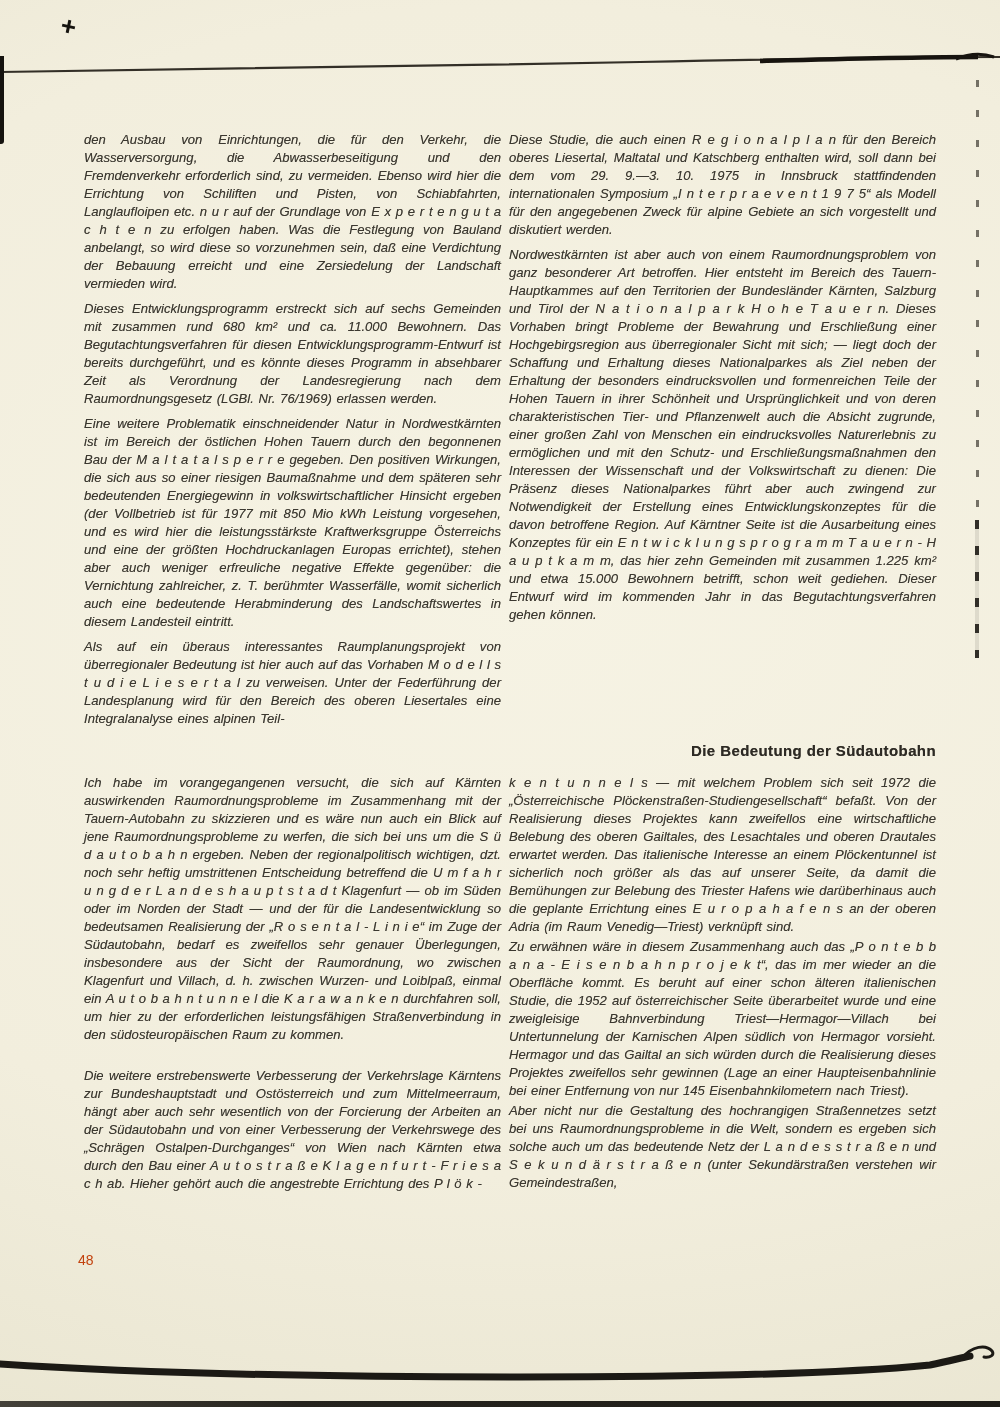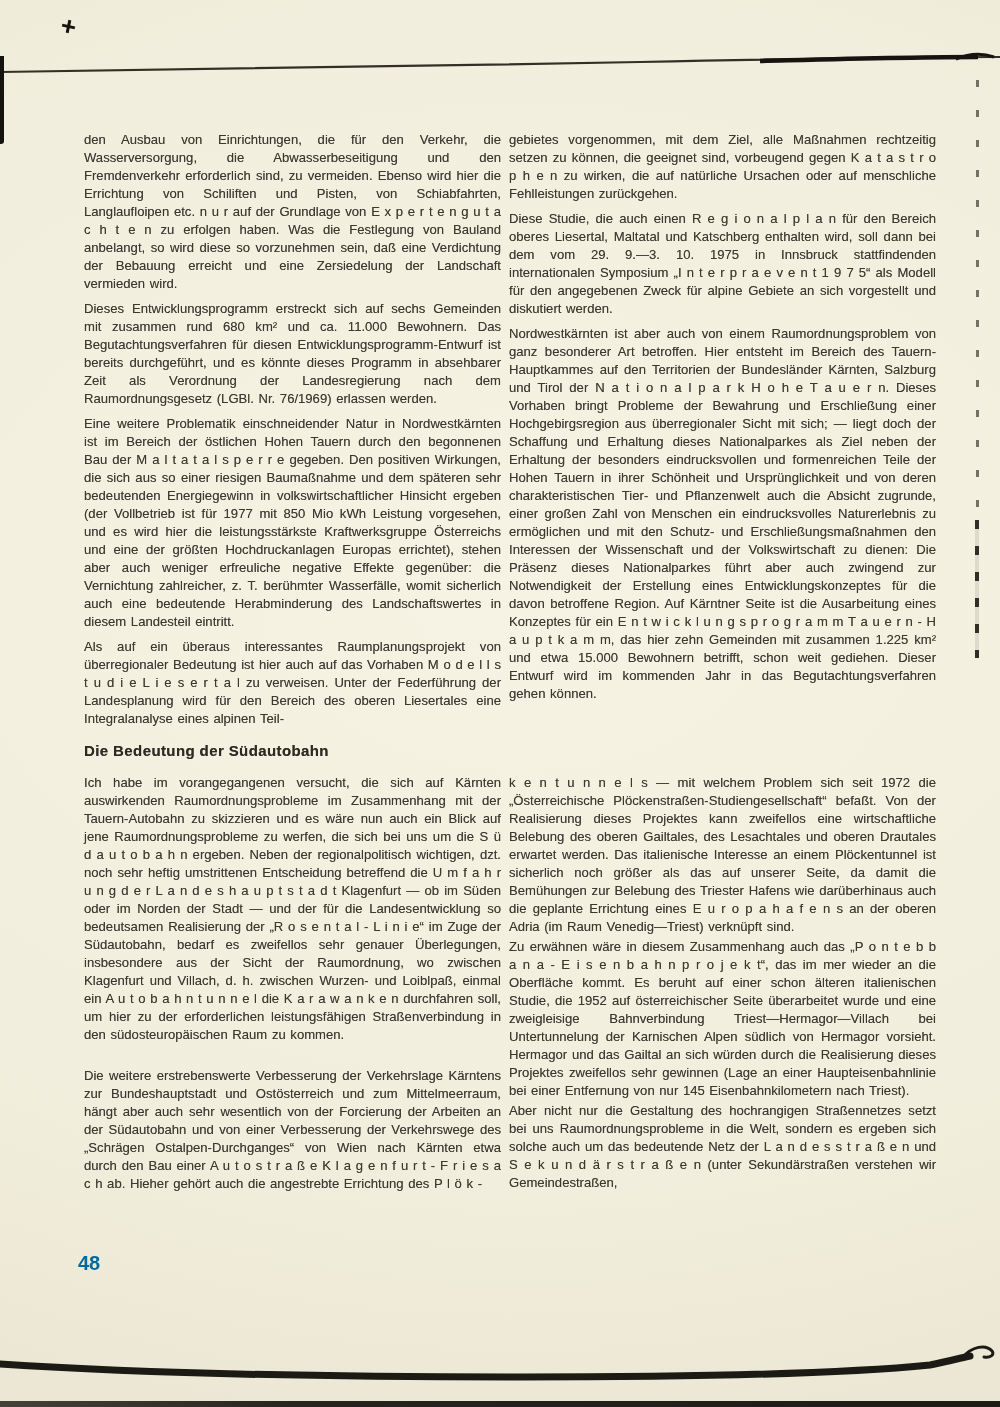--- a/index.html
+++ b/index.html
@@ -22,39 +22,40 @@
     column-gap: 8px;
   }
   .col p {
     margin: 0 0 7px 0;
     font-size: 13.1px;
     line-height: 18px;
     text-align: justify;
     word-spacing: 1px;
     color: #3b3830;
     text-shadow: 0 0 0.4px rgba(45,42,35,0.5);
+    font-style: italic;
   }
   .col p:last-child { margin-bottom: 0; }
   .col p.gap-lg { margin-top: 23px; }
   .col.tight p { margin-bottom: 2px; }
   .section-heading {
     margin: 14px 0 15px 0;
-    text-align: left;
+    text-align: right;
     font-size: 15px;
     font-weight: bold;
     letter-spacing: 0.4px;
     color: #2d2a24;
     text-shadow: 0 0 0.4px rgba(40,37,30,0.6);
   }
   .page-number {
     position: absolute;
     left: 78px; top: 1252px;
-    font-size: 20px;
-    font-weight: bold;
-    color: #0369a1;
+    font-size: 14px;
+    font-weight: normal;
+    color: #c2410c;
   }
   
   .scan-svg { position: absolute; left: 0; pointer-events: none; }
   .mark-cross {
     position: absolute; left: 62px; top: 20px; width: 13px; height: 13px;
     transform: rotate(12deg);
   }
   .mark-cross::before, .mark-cross::after {
     content: ""; position: absolute; background: #16140f;
   }
@@ -100,21 +101,20 @@
 <div class="page-inner">
 
   <div class="col-grid">
     <div class="col">
       <p>den Ausbau von Einrichtungen, die für den Verkehr, die Wasserversorgung, die Abwasserbeseitigung und den Fremdenverkehr erforderlich sind, zu vermeiden. Ebenso wird hier die Errichtung von Schiliften und Pisten, von Schiabfahrten, Langlaufloipen etc. n u r auf der Grundlage von E x p e r t e n g u t a c h t e n zu erfolgen haben. Was die Festlegung von Bauland anbelangt, so wird diese so vorzunehmen sein, daß eine Verdichtung der Bebauung erreicht und eine Zersiedelung der Landschaft vermieden wird.</p>
       <p>Dieses Entwicklungsprogramm erstreckt sich auf sechs Gemeinden mit zusammen rund 680 km² und ca. 11.000 Bewohnern. Das Begutachtungsverfahren für diesen Entwicklungsprogramm-Entwurf ist bereits durchgeführt, und es könnte dieses Programm in absehbarer Zeit als Verordnung der Landesregierung nach dem Raumordnungsgesetz (LGBl. Nr. 76/1969) erlassen werden.</p>
       <p>Eine weitere Problematik einschneidender Natur in Nordwestkärnten ist im Bereich der östlichen Hohen Tauern durch den begonnenen Bau der M a l t a t a l s p e r r e gegeben. Den positiven Wirkungen, die sich aus so einer riesigen Baumaßnahme und dem späteren sehr bedeutenden Energiegewinn in volkswirtschaftlicher Hinsicht ergeben (der Vollbetrieb ist für 1977 mit 850 Mio kWh Leistung vorgesehen, und es wird hier die leistungsstärkste Kraftwerksgruppe Österreichs und eine der größten Hochdruckanlagen Europas errichtet), stehen aber auch weniger erfreuliche negative Effekte gegenüber: die Vernichtung zahlreicher, z. T. berühmter Wasserfälle, womit sicherlich auch eine bedeutende Herabminderung des Landschaftswertes in diesem Landesteil eintritt.</p>
       <p>Als auf ein überaus interessantes Raumplanungsprojekt von überregionaler Bedeutung ist hier auch auf das Vorhaben M o d e l l s t u d i e  L i e s e r t a l zu verweisen. Unter der Federführung der Landesplanung wird für den Bereich des oberen Liesertales eine Integralanalyse eines alpinen Teil-</p>
     </div>
     <div class="col">
-      <p>gebietes vorgenommen, mit dem Ziel, alle Maßnahmen rechtzeitig setzen zu können, die geeignet sind, vorbeugend gegen K a t a s t r o p h e n zu wirken, die auf natürliche Ursachen oder auf menschliche Fehlleistungen zurückgehen.</p>
       <p>Diese Studie, die auch einen R e g i o n a l p l a n für den Bereich oberes Liesertal, Maltatal und Katschberg enthalten wird, soll dann bei dem vom 29. 9.—3. 10. 1975 in Innsbruck stattfindenden internationalen Symposium „I n t e r p r a e v e n t  1 9 7 5“ als Modell für den angegebenen Zweck für alpine Gebiete an sich vorgestellt und diskutiert werden.</p>
       <p>Nordwestkärnten ist aber auch von einem Raumordnungsproblem von ganz besonderer Art betroffen. Hier entsteht im Bereich des Tauern-Hauptkammes auf den Territorien der Bundesländer Kärnten, Salzburg und Tirol der N a t i o n a l p a r k  H o h e  T a u e r n. Dieses Vorhaben bringt Probleme der Bewahrung und Erschließung einer Hochgebirgsregion aus überregionaler Sicht mit sich; — liegt doch der Schaffung und Erhaltung dieses Nationalparkes als Ziel neben der Erhaltung der besonders eindrucksvollen und formenreichen Teile der Hohen Tauern in ihrer Schönheit und Ursprünglichkeit und von deren charakteristischen Tier- und Pflanzenwelt auch die Absicht zugrunde, einer großen Zahl von Menschen ein eindrucksvolles Naturerlebnis zu ermöglichen und mit den Schutz- und Erschließungsmaßnahmen den Interessen der Wissenschaft und der Volkswirtschaft zu dienen: Die Präsenz dieses Nationalparkes führt aber auch zwingend zur Notwendigkeit der Erstellung eines Entwicklungskonzeptes für die davon betroffene Region. Auf Kärntner Seite ist die Ausarbeitung eines Konzeptes für ein E n t w i c k l u n g s p r o g r a m m  T a u e r n - H a u p t k a m m, das hier zehn Gemeinden mit zusammen 1.225 km² und etwa 15.000 Bewohnern betrifft, schon weit gediehen. Dieser Entwurf wird im kommenden Jahr in das Begutachtungsverfahren gehen können.</p>
     </div>
   </div>
 
   <h2 class="section-heading">Die Bedeutung der Südautobahn</h2>
 
   <div class="col-grid">
     <div class="col">
       <p>Ich habe im vorangegangenen versucht, die sich auf Kärnten auswirkenden Raumordnungsprobleme im Zusammenhang mit der Tauern-Autobahn zu skizzieren und es wäre nun auch ein Blick auf jene Raumordnungsprobleme zu werfen, die sich bei uns um die S ü d a u t o b a h n ergeben. Neben der regionalpolitisch wichtigen, dzt. noch sehr heftig umstrittenen Entscheidung betreffend die U m f a h r u n g  d e r  L a n d e s h a u p t s t a d t Klagenfurt — ob im Süden oder im Norden der Stadt — und der für die Landesentwicklung so bedeutsamen Realisierung der „R o s e n t a l - L i n i e“ im Zuge der Südautobahn, bedarf es zweifellos sehr genauer Überlegungen, insbesondere aus der Sicht der Raumordnung, wo zwischen Klagenfurt und Villach, d. h. zwischen Wurzen- und Loiblpaß, einmal ein A u t o b a h n t u n n e l die K a r a w a n k e n durchfahren soll, um hier zu der erforderlichen leistungsfähigen Straßenverbindung in den südosteuropäischen Raum zu kommen.</p>

